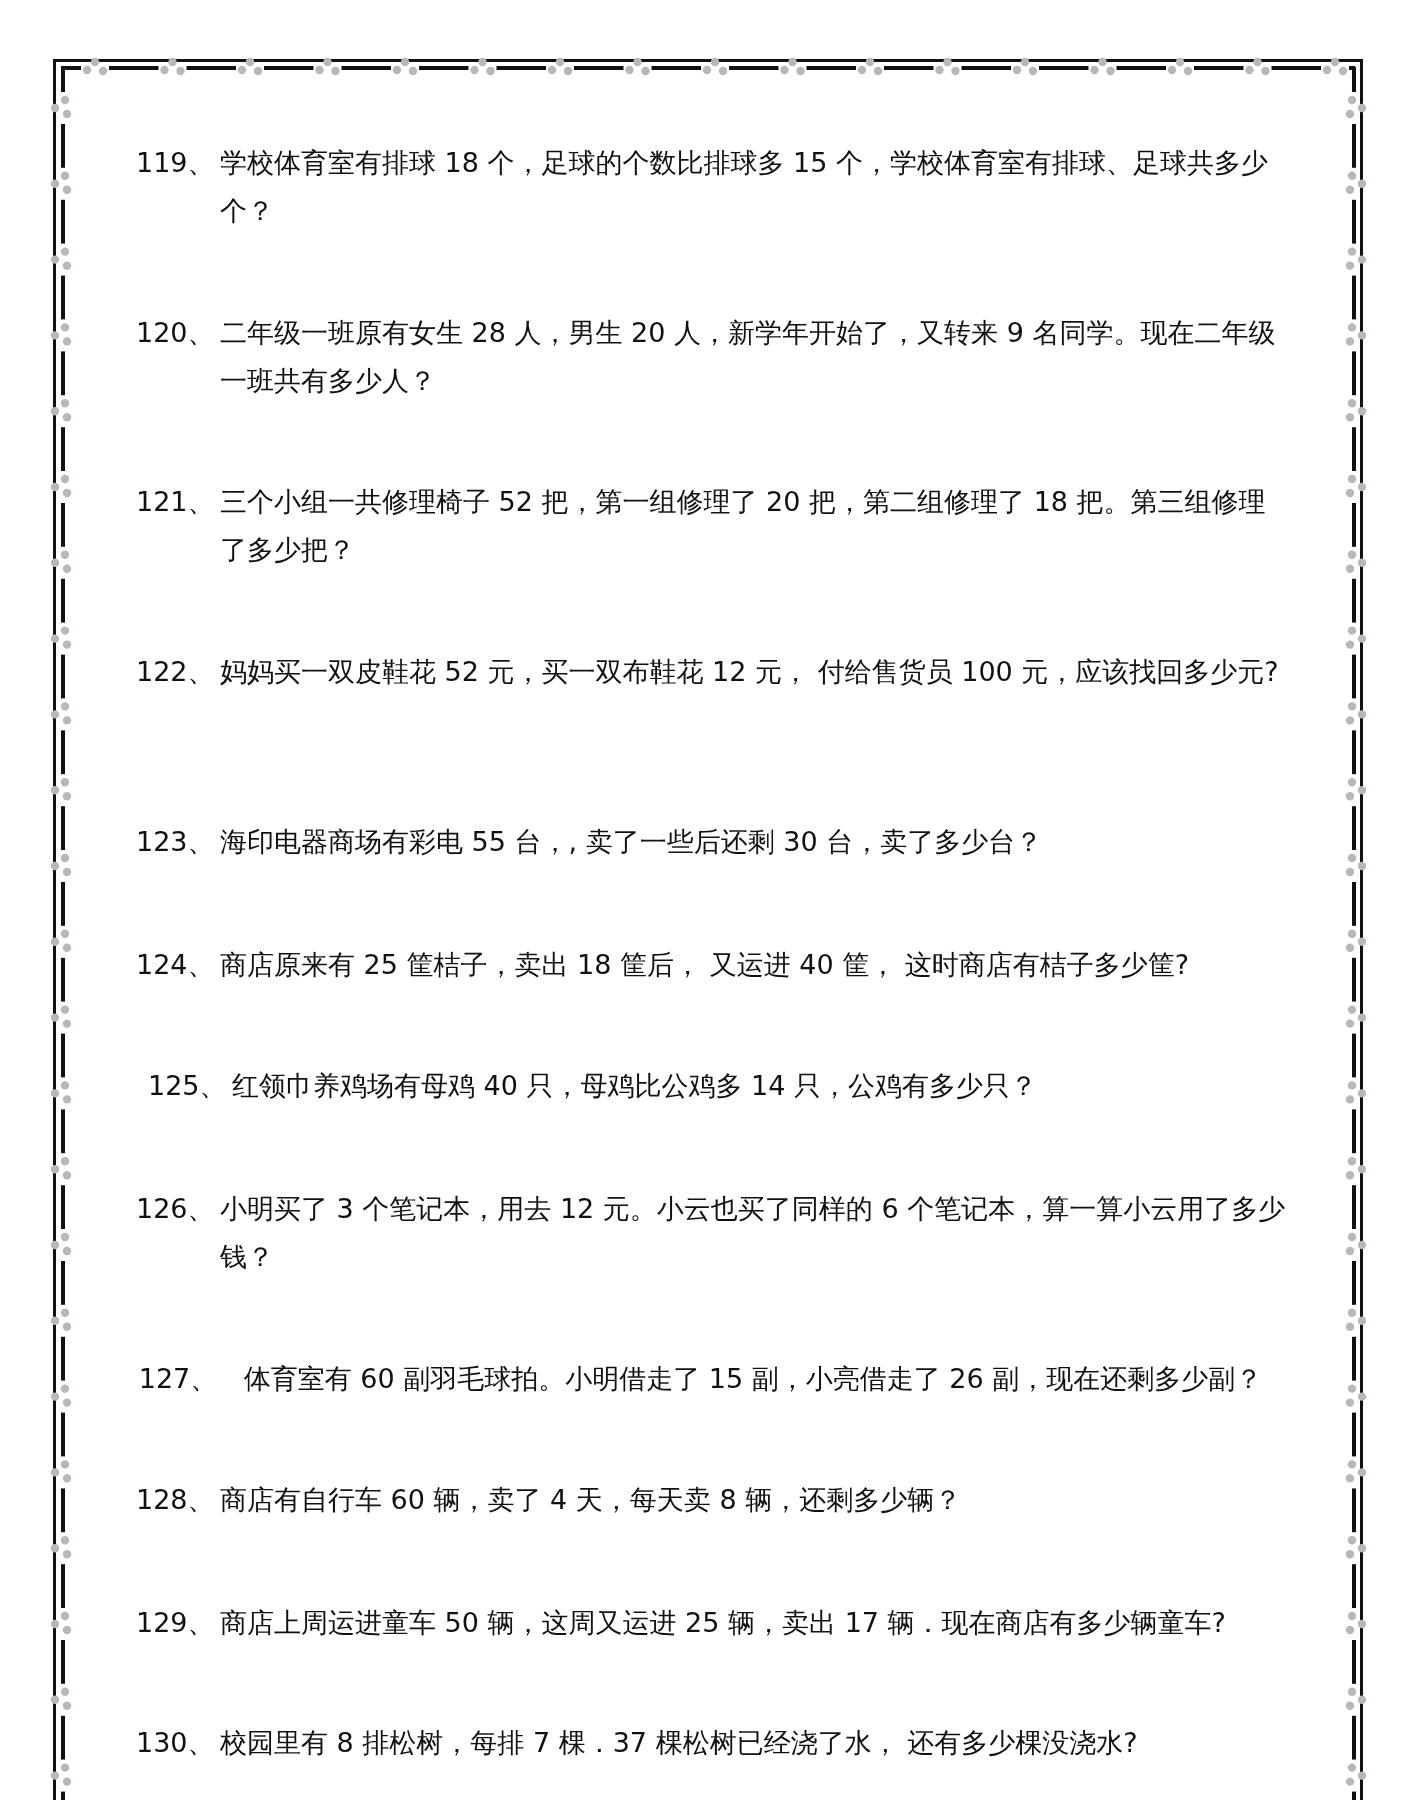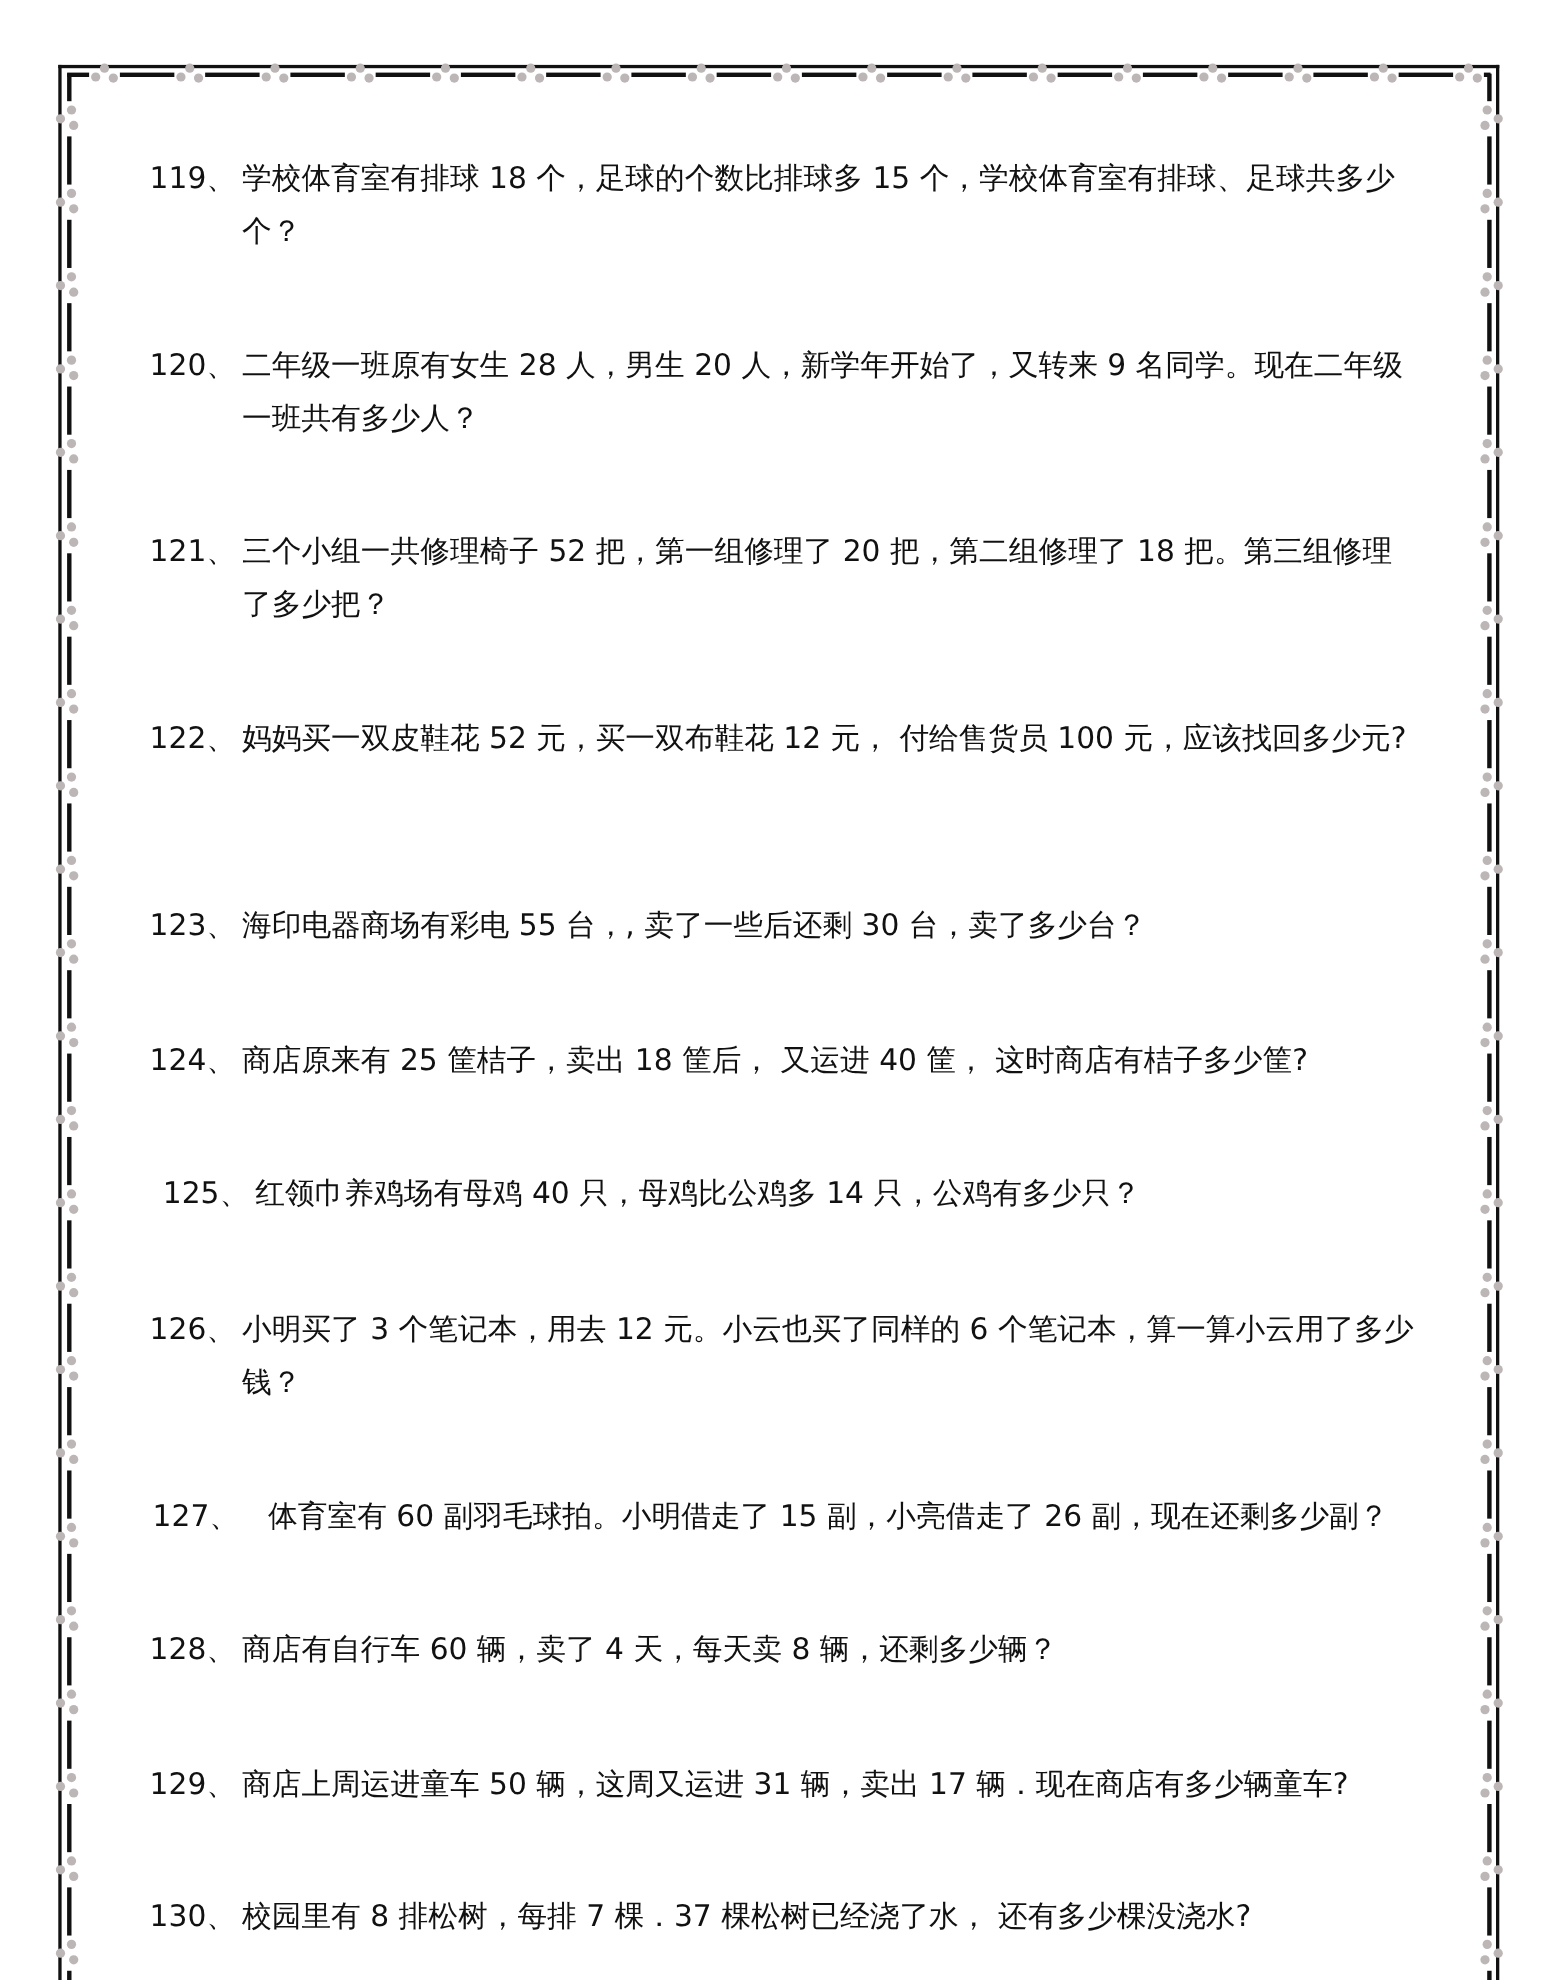--- a/index.html
+++ b/index.html
@@ -310,19 +310,19 @@
   <div class="problem" style="top: 1355px; text-align: center;">
       <span class="num">127、</span>
       <span class="text">体育室有 60 副羽毛球拍。小明借走了 15 副，小亮借走了 26 副，现在还剩多少副？</span>
     </div>
   <div class="problem" style="top: 1476px;">
       <span class="num">128、</span>
       <span class="text">商店有自行车 60 辆，卖了 4 天，每天卖 8 辆，还剩多少辆？</span>
     </div>
   <div class="problem" style="top: 1599px;">
       <span class="num">129、</span>
-      <span class="text">商店上周运进童车 50 辆，这周又运进 31 辆，卖出 17 辆．现在商店有多少辆童车?</span>
+      <span class="text">商店上周运进童车 50 辆，这周又运进 25 辆，卖出 17 辆．现在商店有多少辆童车?</span>
     </div>
   <div class="problem" style="top: 1719px;">
       <span class="num">130、</span>
       <span class="text">校园里有 8 排松树，每排 7 棵．37 棵松树已经浇了水， 还有多少棵没浇水?</span>
     </div>
 </div>
 
 </body></html>

